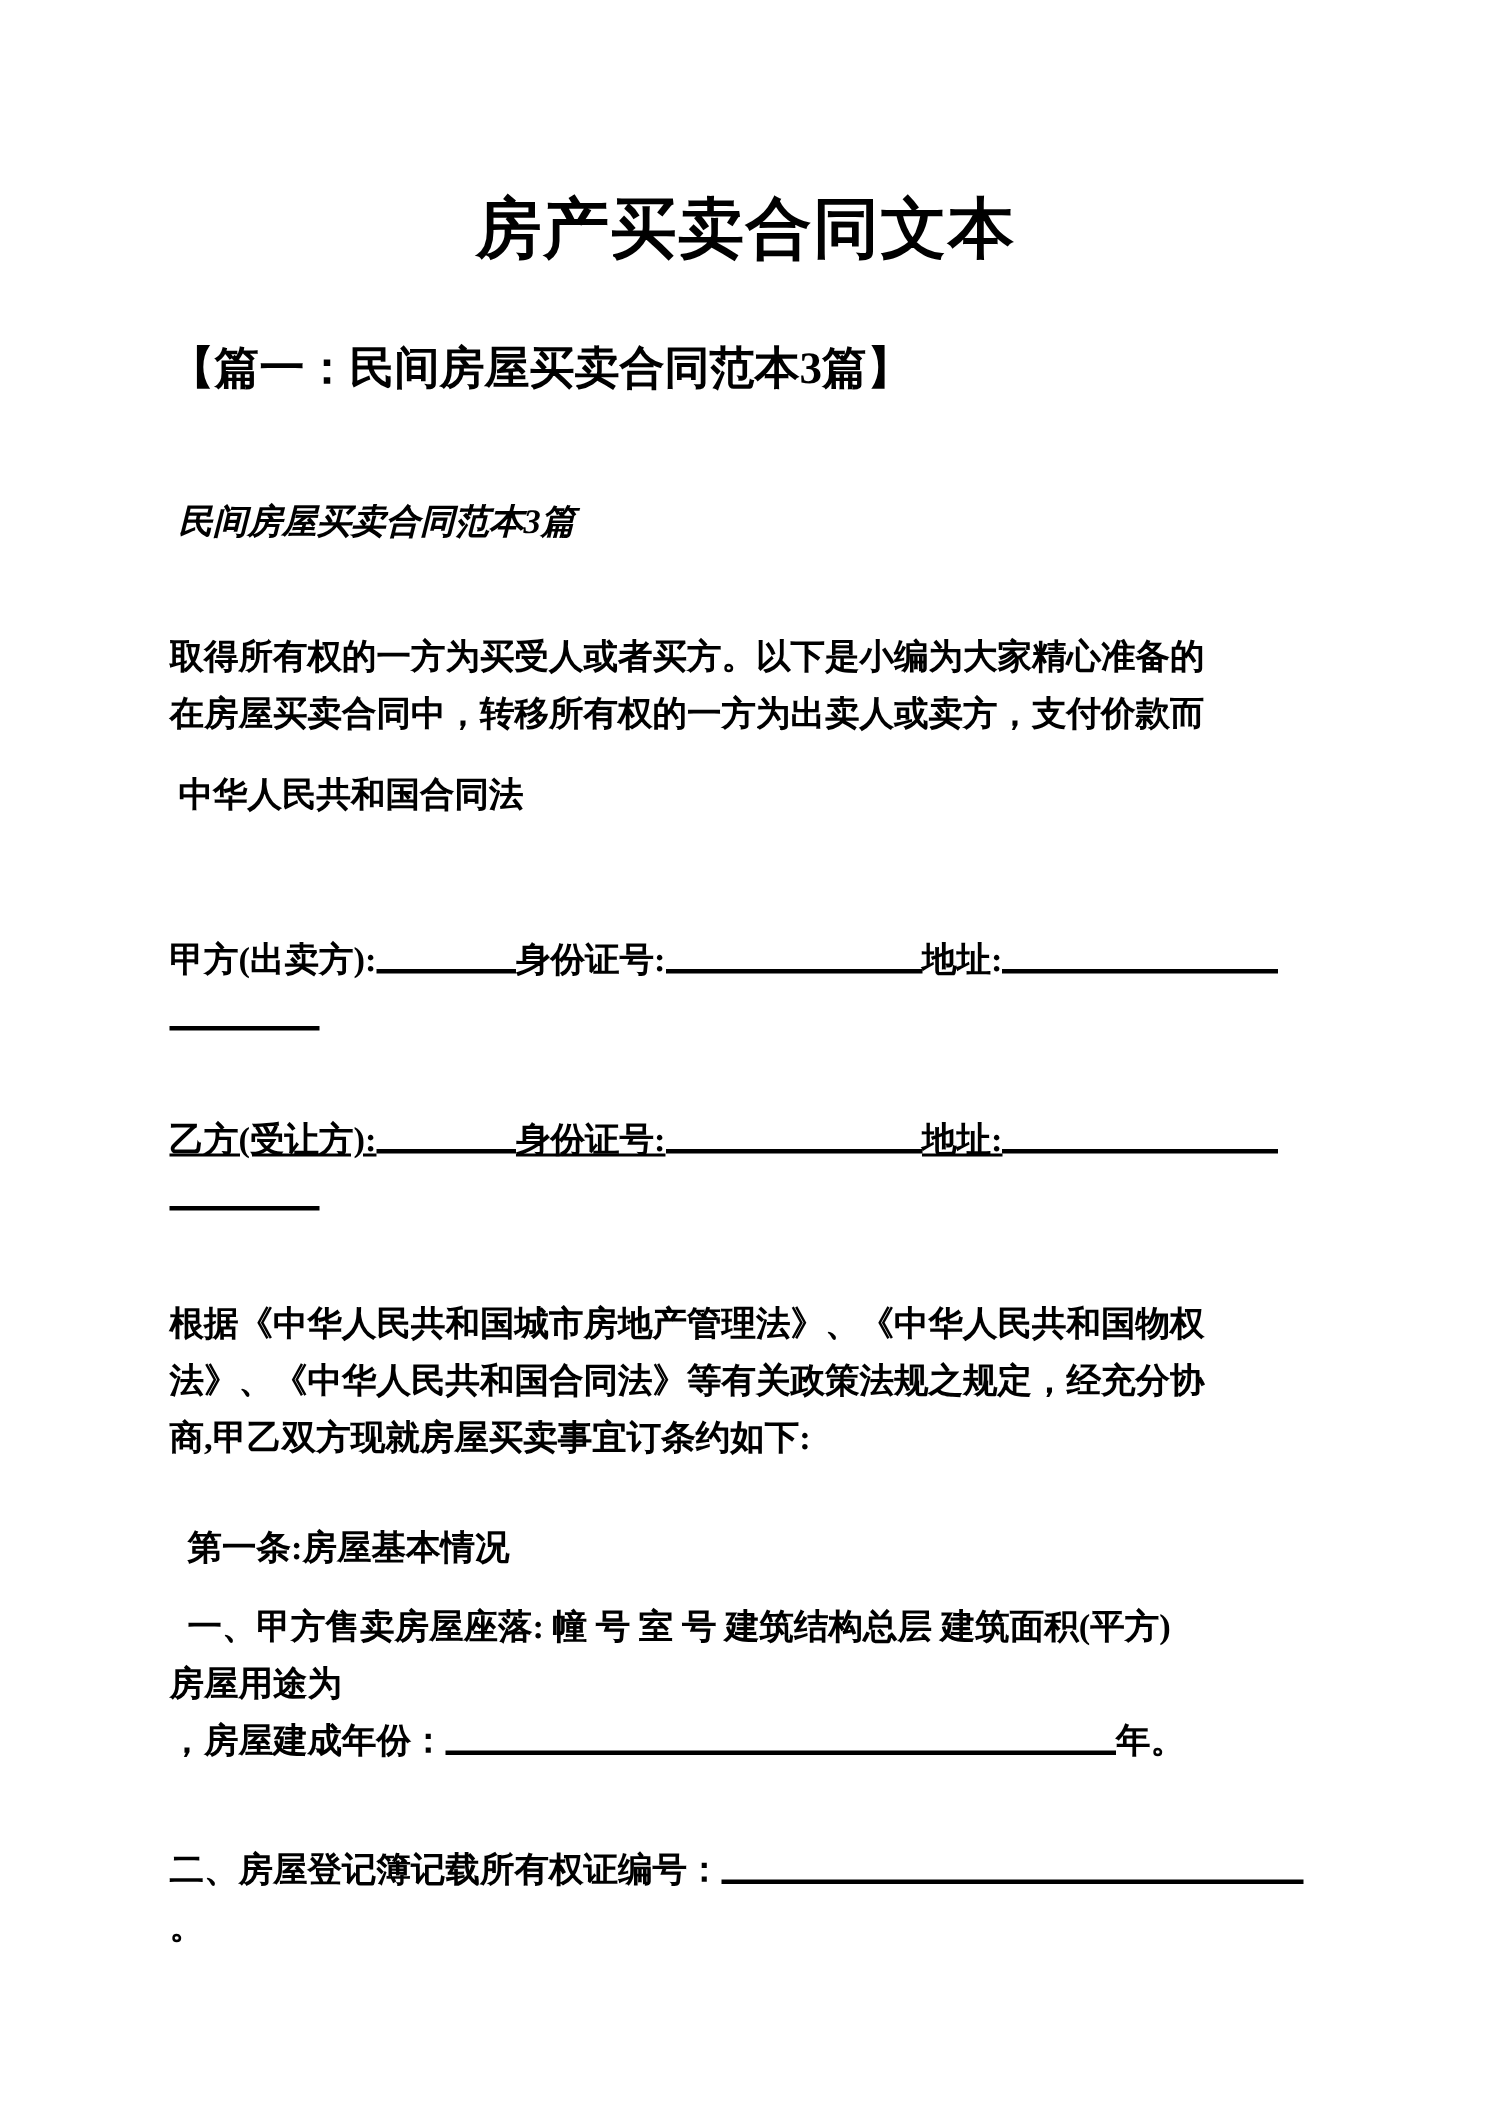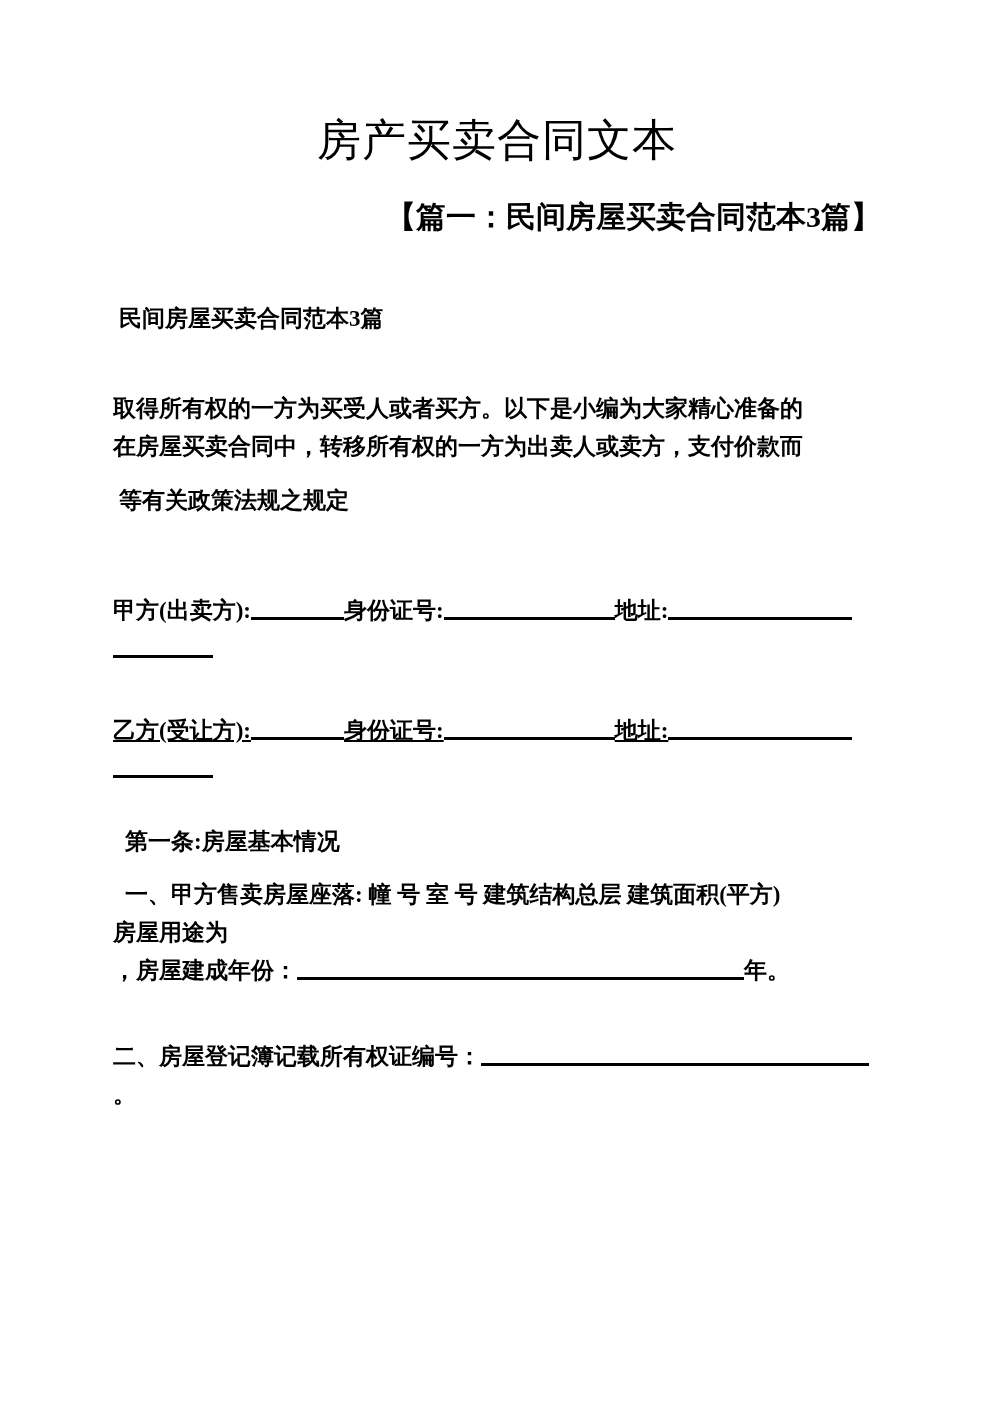--- a/index.html
+++ b/index.html
@@ -12,31 +12,32 @@
     overflow: hidden;
   }
   .page {
     box-sizing: border-box;
     width: 993px;
     height: 1404px;
     padding: 112px 112px 0 113px;
   }
   .doc-title {
     font-size: 44px;
-    font-weight: 400;
+    font-weight: 700;
     line-height: 57px;
     text-align: center;
     letter-spacing: 1px;
+    margin-top: 12px;
   }
   .doc-subtitle {
     font-size: 30px;
     font-weight: 700;
     line-height: 40px;
-    text-align: right;
-    margin-top: 28px;
+    text-align: left;
+    margin-top: 45px;
   }
   .doc-body {
     font-size: 23px;
     font-weight: 700;
     line-height: 38px;
   }
   .block { margin: 0; }
   .line { min-height: 38px; white-space: nowrap; }
   .run { white-space: pre-wrap; }
   .blank {
@@ -59,36 +60,41 @@
 </head>
 <body>
 
 <div class="page" data-name="document-page">
   <div class="doc-title" data-name="document-title">房产买卖合同文本</div>
 
   <div class="doc-subtitle" data-name="document-subtitle">【篇一：民间房屋买卖合同范本3篇】</div>
 
   <div class="doc-body" data-name="document-body">
       <div class="block" data-name="heading-fanben-3pian">
-        <div class="line" data-name="text-line" style="padding-left: 6px;"><span class="run" data-name="text-run">民间房屋买卖合同范本3篇</span></div>
+        <div class="line" data-name="text-line" style="padding-left: 6px; font-style: italic;"><span class="run" data-name="text-run">民间房屋买卖合同范本3篇</span></div>
       </div>
       <div class="block" data-name="paragraph-intro">
         <div class="line" data-name="text-line"><span class="run" data-name="text-run">取得所有权的一方为买受人或者买方。以下是小编为大家精心准备的</span></div>
         <div class="line" data-name="text-line"><span class="run" data-name="text-run">在房屋买卖合同中，转移所有权的一方为出卖人或卖方，支付价款而</span></div>
       </div>
       <div class="block" data-name="heading-fanben-yi">
-        <div class="line" data-name="text-line" style="padding-left: 6px;"><span class="run" data-name="text-run">等有关政策法规之规定</span></div>
+        <div class="line" data-name="text-line" style="padding-left: 6px;"><span class="run" data-name="text-run">中华人民共和国合同法</span></div>
       </div>
       <div class="block" data-name="form-party-a">
         <div class="line" data-name="text-line"><span class="run" data-name="text-run">甲方(出卖方):</span><span class="blank" data-name="blank-field" style="width: 93px;"></span><span class="run" data-name="text-run">身份证号:</span><span class="blank" data-name="blank-field" style="width: 171px;"></span><span class="run" data-name="text-run">地址:</span><span class="blank" data-name="blank-field" style="width: 184px;"></span></div>
         <div class="line" data-name="text-line"><span class="blank" data-name="blank-field" style="width: 100px;"></span></div>
       </div>
       <div class="block" data-name="form-party-b">
         <div class="line" data-name="text-line"><span class="run" data-name="text-run">乙方(受让方):</span><span class="blank" data-name="blank-field" style="width: 93px;"></span><span class="run" data-name="text-run">身份证号:</span><span class="blank" data-name="blank-field" style="width: 171px;"></span><span class="run" data-name="text-run">地址:</span><span class="blank" data-name="blank-field" style="width: 184px;"></span></div>
         <div class="line" data-name="text-line"><span class="blank" data-name="blank-field" style="width: 100px;"></span></div>
+      </div>
+      <div class="block" data-name="paragraph-legal">
+        <div class="line" data-name="text-line"><span class="run" data-name="text-run">根据《中华人民共和国城市房地产管理法》、《中华人民共和国物权</span></div>
+        <div class="line" data-name="text-line"><span class="run" data-name="text-run">法》、《中华人民共和国合同法》等有关政策法规之规定，经充分协</span></div>
+        <div class="line" data-name="text-line"><span class="run" data-name="text-run">商,甲乙双方现就房屋买卖事宜订条约如下:</span></div>
       </div>
       <div class="block" data-name="heading-article-1">
         <div class="line" data-name="text-line" style="padding-left: 12px;"><span class="run" data-name="text-run">第一条:房屋基本情况</span></div>
       </div>
       <div class="block" data-name="paragraph-house-info">
         <div class="line" data-name="text-line" style="padding-left: 12px;"><span class="run" data-name="text-run">一、甲方售卖房屋座落: 幢 号 室 号 建筑结构总层 建筑面积(平方)</span></div>
         <div class="line" data-name="text-line"><span class="run" data-name="text-run">房屋用途为</span></div>
         <div class="line" data-name="text-line"><span class="run" data-name="text-run">，房屋建成年份：</span><span class="blank" data-name="blank-field" style="width: 447px;"></span><span class="run" data-name="text-run">年。</span></div>
       </div>
       <div class="block" data-name="form-registration">

